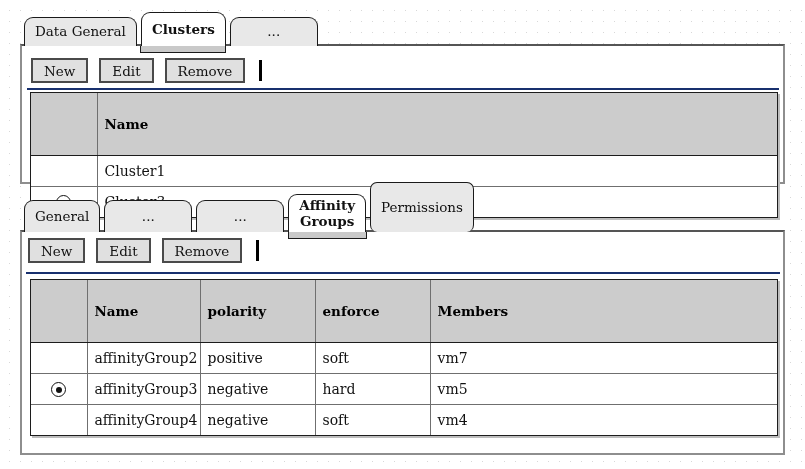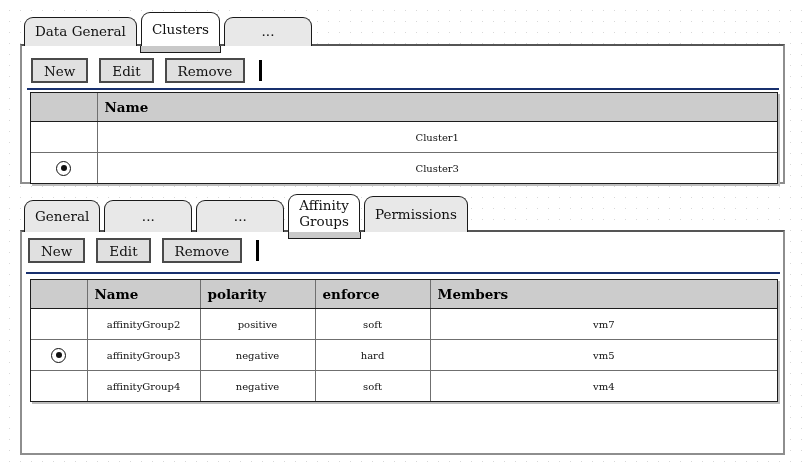--- a/index.html
+++ b/index.html
@@ -40,20 +40,21 @@
     align-items: center;
     justify-content: center;
     text-align: center;
     line-height: 1.12;
     padding: 0 10px;
     white-space: pre-line;
   }
   .tab.active {
     background: #ffffff;
     z-index: 6;
+    font-weight: bold;
   }
   .tab.active .tabunder {
     position: absolute;
     left: -1.6px; right: -1.6px;
     bottom: -7px;
     height: 7px;
     background: #c9c9c9;
     border: 1.6px solid #1a1a1a;
     border-top: none;
     box-sizing: border-box;
@@ -114,33 +115,32 @@
     table-layout: fixed;
   }
   .grid th {
     background: #cccccc;
     font-weight: bold;
     font-size: 13.5px;
     text-align: left;
     color: #000;
     border-right: 1.6px solid #6f6f6f;
     border-bottom: 1.8px solid #1c1c1c;
-    padding: 0 7px;
+    padding: 17px 7px;
     height: 28px;
   }
   .grid th:last-child { border-right: none; }
   .grid td {
-    font-size: 10px;
+    font-size: 14px;
     color: #111;
     border-right: 1.6px solid #6f6f6f;
     border-bottom: 1.6px solid #6f6f6f;
     padding: 0 7px;
     height: 30px;
     background: #ffffff;
-    text-align: center;
   }
   .grid td:last-child { border-right: none; }
   .grid tr:last-child td { border-bottom: none; }
   .selcol { text-align: center; padding: 0 !important; }
 
   .radio {
     display: inline-block;
     width: 13px; height: 13px;
     border: 1.8px solid #111;
     border-radius: 50%;
@@ -204,21 +204,21 @@
         </tbody>
     </table>
   </div>
 
   <div class="tabstrip" id="sub-tabs" style="left:24px; top:194px; height:38px;">
       <div class="tab" style="height: 32px; min-width: 0px;"><span>General</span></div>
       <div class="tab" style="height: 32px; min-width: 88px;"><span>...</span></div>
       <div class="tab" style="height: 32px; min-width: 88px;"><span>...</span></div>
       <div class="tab active" style="height: 38px; min-width: 0px; margin-top: 17px;"><span>Affinity
 Groups</span><span class="tabunder"></span></div>
-      <div class="tab" style="height: 36px; min-width: 0px;"><span>Permissions</span></div>
+      <div class="tab" style="height: 50px; min-width: 0px; border-radius: 7px;"><span>Permissions</span></div>
     </div>
 
   <div class="panel" style="left:20px; top:230px; width:765px; height:225px;"></div>
 
   <div class="toolbar" style="left:28px; top:238px;">
     <div class="tbtn">New</div>
     <div class="tbtn">Edit</div>
     <div class="tbtn">Remove</div>
     <div class="caret"></div>
   </div>

